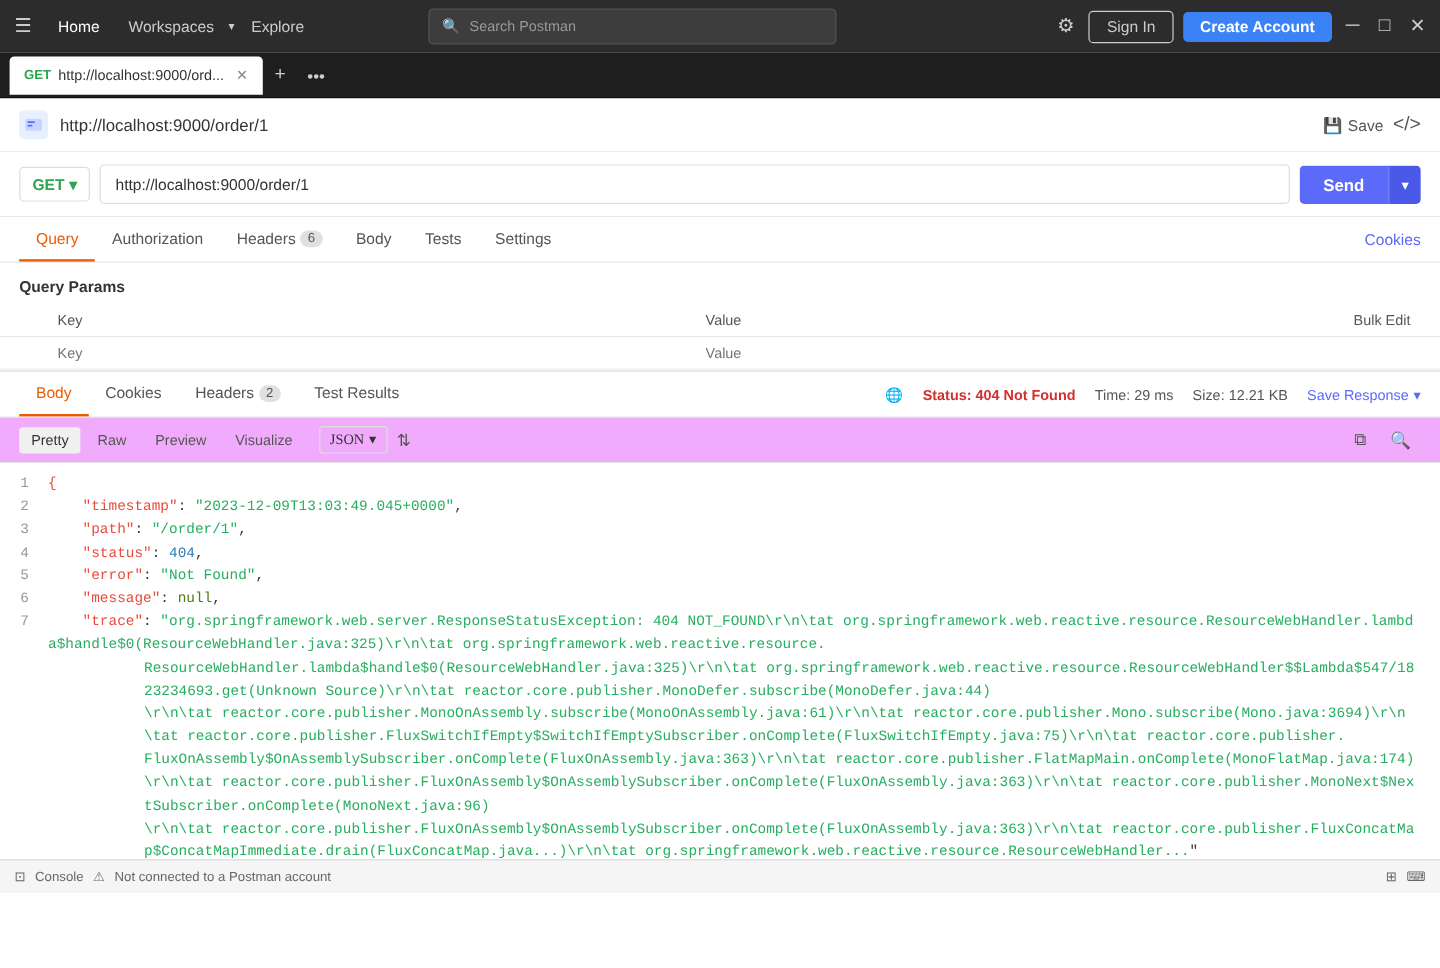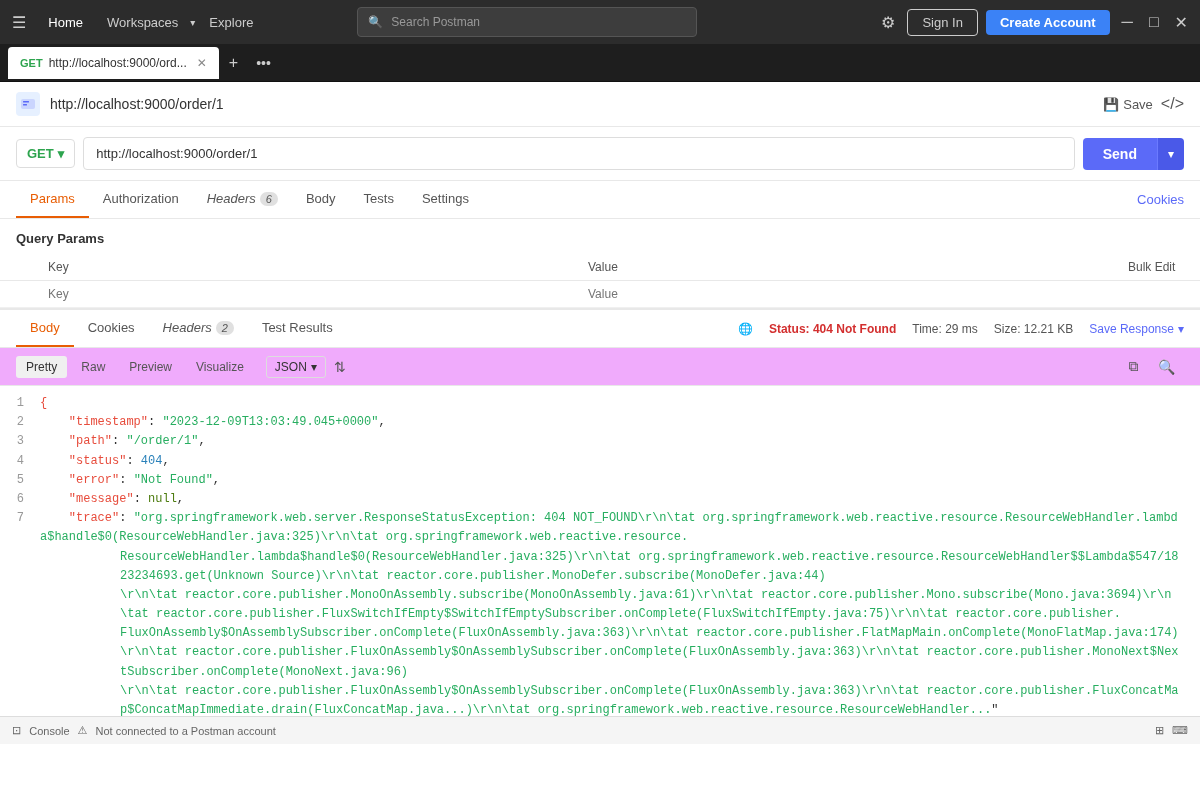--- a/index.html
+++ b/index.html
@@ -43,21 +43,21 @@
     .method-select { display: flex; align-items: center; gap: 4px; border: 1px solid #ddd; border-radius: 4px; padding: 6px 10px; cursor: pointer; font-size: 13px; color: #2da44e; font-weight: 700; background: #fff; }
     .url-input { flex: 1; border: 1px solid #ddd; border-radius: 4px; padding: 8px 12px; font-size: 13px; color: #333; outline: none; }
     .send-btn-group { display: flex; align-items: stretch; border-radius: 4px; overflow: hidden; }
     .send-btn { background: #5b6af8; border: none; color: #fff; padding: 8px 20px; font-size: 14px; font-weight: 600; cursor: pointer; }
     .send-chevron { background: #4a59e8; border: none; color: #fff; padding: 8px 10px; cursor: pointer; font-size: 12px; border-left: 1px solid #6b7aff; }
 
     
     .tabs-row { display: flex; align-items: center; padding: 0 16px; background: #fff; border-bottom: 1px solid #e8e8e8; }
     .tab-item { padding: 10px 14px; font-size: 13px; color: #555; cursor: pointer; border-bottom: 2px solid transparent; }
     .tab-item.active { color: #e85d04; border-bottom: 2px solid #e85d04; font-weight: 500; }
-    .tab-item.has-badge { display: flex; align-items: center; gap: 4px; font-style: italic; }
+    .tab-item.has-badge { display: flex; align-items: center; gap: 4px; }
     .tab-badge { background: #e0e0e0; border-radius: 10px; padding: 1px 6px; font-size: 11px; color: #555; }
     .cookies-btn { margin-left: auto; color: #5b6af8; font-size: 13px; cursor: pointer; padding: 10px 0; }
 
     
     .section-title { font-size: 13px; font-weight: 600; color: #333; padding: 12px 16px 8px; }
     .params-table { width: 100%; border-collapse: collapse; }
     .params-table th { text-align: left; padding: 6px 16px; font-size: 12px; color: #555; font-weight: 500; border-bottom: 1px solid #e8e8e8; }
     .params-table td { padding: 6px 16px; border-bottom: 1px solid #f0f0f0; font-size: 12px; }
     .params-table .col-checkbox { width: 32px; }
     .params-table .col-key { width: 45%; }
@@ -69,21 +69,21 @@
     .response-section { border-top: 2px solid #e8e8e8; }
     .response-tabs-row { display: flex; align-items: center; padding: 0 16px; background: #fff; border-bottom: 1px solid #e8e8e8; }
     .response-status { margin-left: auto; display: flex; align-items: center; gap: 16px; font-size: 12px; color: #555; }
     .status-badge-404 { color: #d32f2f; font-weight: 600; }
     .save-response-btn { color: #5b6af8; cursor: pointer; display: flex; align-items: center; gap: 4px; }
 
     
     .response-toolbar { display: flex; align-items: center; padding: 6px 16px; background: #f0abfc; border-bottom: 1px solid #e8e8e8; gap: 4px; }
     .view-btn { padding: 4px 10px; font-size: 12px; border: none; background: none; cursor: pointer; color: #555; border-radius: 3px; }
     .view-btn.active { background: #f0f0f0; color: #333; font-weight: 500; }
-    .format-select { display: flex; gap: 4px; border: 1px solid #ddd; border-radius: 3px; padding: 3px 8px; font-size: 12px; cursor: pointer; color: #333; margin-left: 8px; }
+    .format-select { display: flex; gap: 4px; border: 1px solid #ddd; border-radius: 3px; padding: 3px 8px; font-size: 12px; cursor: pointer; color: #333; margin-left: 8px; font-family: Liberation Serif, serif; }
     .filter-icon-btn { background: none; border: none; cursor: pointer; color: #555; font-size: 14px; padding: 4px; }
     .response-actions { margin-left: auto; display: flex; gap: 4px; }
     .copy-btn, .search-resp-btn { background: none; border: none; cursor: pointer; color: #555; font-size: 14px; padding: 4px 8px; }
 
     
     .code-area { background: #fff; padding: 8px 0; font-family: 'Courier New', Courier, monospace; font-size: 12px; line-height: 1.6; overflow-y: auto; height: 330px; }
     .code-line { display: flex; gap: 0; }
     .line-num { color: #999; width: 40px; text-align: right; padding-right: 16px; user-select: none; font-size: 12px; flex-shrink: 0; }
     .line-content { flex: 1; white-space: pre-wrap; word-break: break-all; padding-right: 16px; }
     .json-key { color: #e74c3c; }
@@ -164,21 +164,21 @@
     <span>▾</span>
   </div>
   <input class="url-input" type="text" value="http://localhost:9000/order/1" style="">
   <div class="send-btn-group">
     <button class="send-btn">Send</button>
     <button class="send-chevron">▾</button>
   </div>
 </div>
 
 <div class="tabs-row">
-  <span class="tab-item active">Params</span>
+  <span class="tab-item active">Query</span>
   <span class="tab-item">Authorization</span>
   <span class="tab-item has-badge">
     <span>Headers</span>
     <span class="tab-badge">6</span>
   </span>
   <span class="tab-item">Body</span>
   <span class="tab-item">Tests</span>
   <span class="tab-item">Settings</span>
   <span class="cookies-btn">Cookies</span>
 </div>

